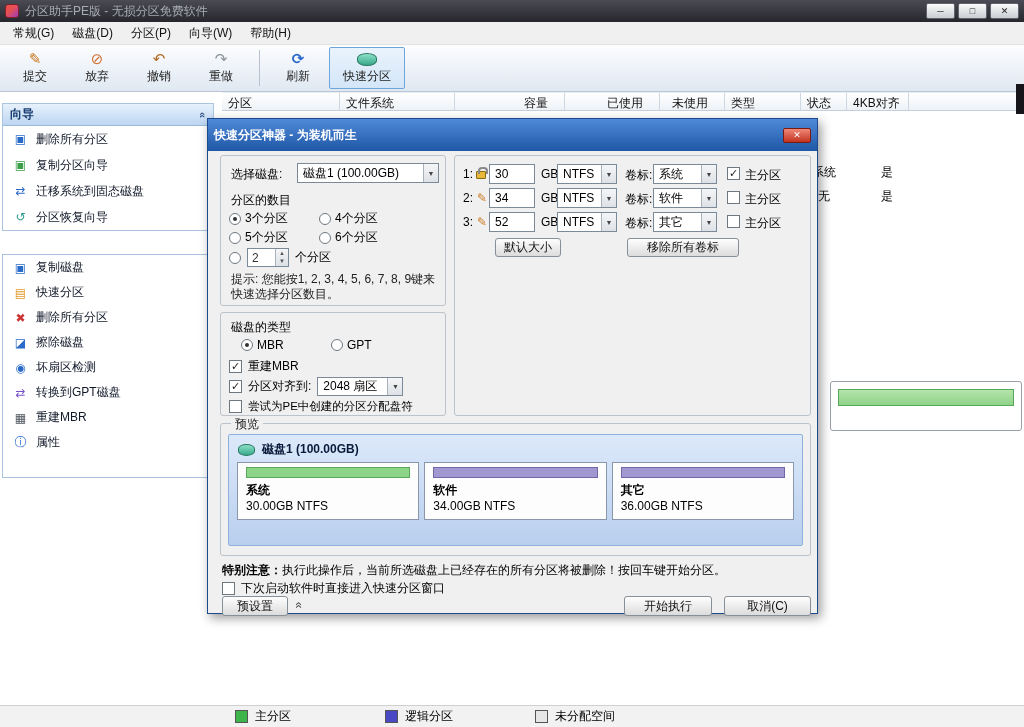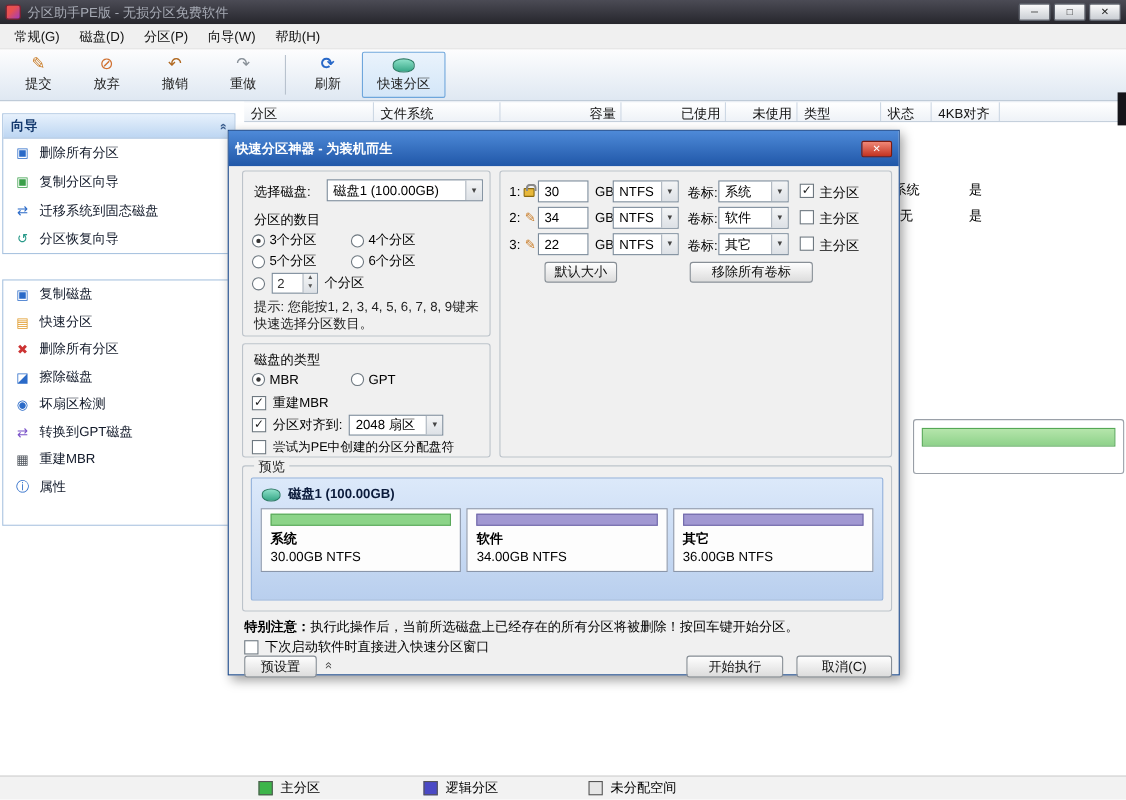--- a/index.html
+++ b/index.html
@@ -39,21 +39,21 @@
   .ticon { font-size:15px; line-height:16px; height:16px; display:flex; align-items:center; }
   .tlabel { font-size:12px; color:#222; white-space:nowrap; }
   .tsep { width:1px; height:36px; background:#b8c2ce; margin:0 7px; }
   .disk-cyl { display:inline-block; width:20px; height:13px;
     background:linear-gradient(#8ce0c8,#38a888); border:1px solid #287860; border-radius:50% / 40%; }
   .disk-cyl.small { width:17px; height:12px; }
 
   
   .table-header { position:absolute; left:222px; top:92px; width:802px; height:19px; display:flex;
     background:linear-gradient(#ffffff,#eef2f7); border-top:1px solid #e8edf3; border-bottom:1px solid #c5d0dc; }
-  .th { padding:2px 4px 0 6px; border-right:1px solid #cdd8e4; font-size:12px; color:#111; white-space:nowrap; overflow:hidden; }
+  .th { padding:2px 16px 0 6px; border-right:1px solid #cdd8e4; font-size:12px; color:#111; white-space:nowrap; overflow:hidden; }
   .th.r { text-align:right; }
   .th-fill { flex:1; }
 
   
   .bg-row { position:absolute; left:801px; display:flex; height:20px; line-height:20px; font-size:12px; }
   .bg-status { width:46px; text-align:center; }
   .bg-align { width:62px; text-align:right; padding-right:16px; }
 
   
   .disk-box { position:absolute; left:830px; top:381px; width:192px; height:50px;
@@ -346,21 +346,21 @@
               <span>▼</span>
             </span>
           </div>
           <span class="nowrap">个分区</span>
         </div>
         <div class="hint">提示: 您能按1, 2, 3, 4, 5, 6, 7, 8, 9键来快速选择分区数目。</div>
       </div>
 
       <div class="gbox" style="left:12px;top:161px;width:226px;height:104px">
         <span class="abs nowrap" style="left:10px;top:6px">磁盘的类型</span>
-        <div class="row-abs" style="left:8px;top:25px">
+        <div class="row-abs" style="left:20px;top:25px">
           <span class="radio on"></span>
           <span class="rlabel">MBR</span>
           <span class="radio"></span>
           <span class="rlabel">GPT</span>
         </div>
         <div class="row-abs" style="left:8px;top:45px;gap:6px">
           <span class="cb">
               <span>✓</span>
             </span>
           <span class="nowrap">重建MBR</span>
@@ -419,21 +419,21 @@
             <span>软件</span>
             <span class="arrow">▼</span>
           </div>
           <span class="cb pcb"></span>
           <span class="pplabel">主分区</span>
         </div>
         <div class="prow" style="top:56px">
           <span class="pnum">3:</span>
           <span class="picon">✎</span>
           <div class="txt psize">
-              <span>22</span>
+              <span>52</span>
             </div>
           <span class="punit">GB</span>
           <div class="sel pfs">
             <span>NTFS</span>
             <span class="arrow">▼</span>
           </div>
           <span class="pvl">卷标:</span>
           <div class="sel pvol">
             <span>其它</span>
             <span class="arrow">▼</span>

